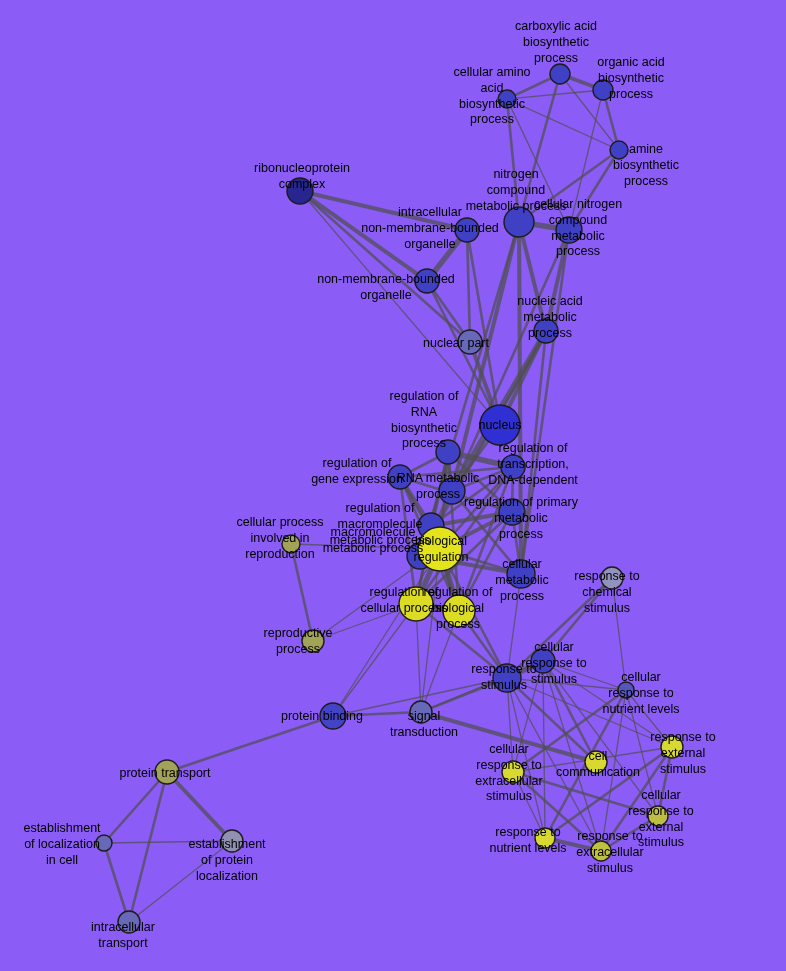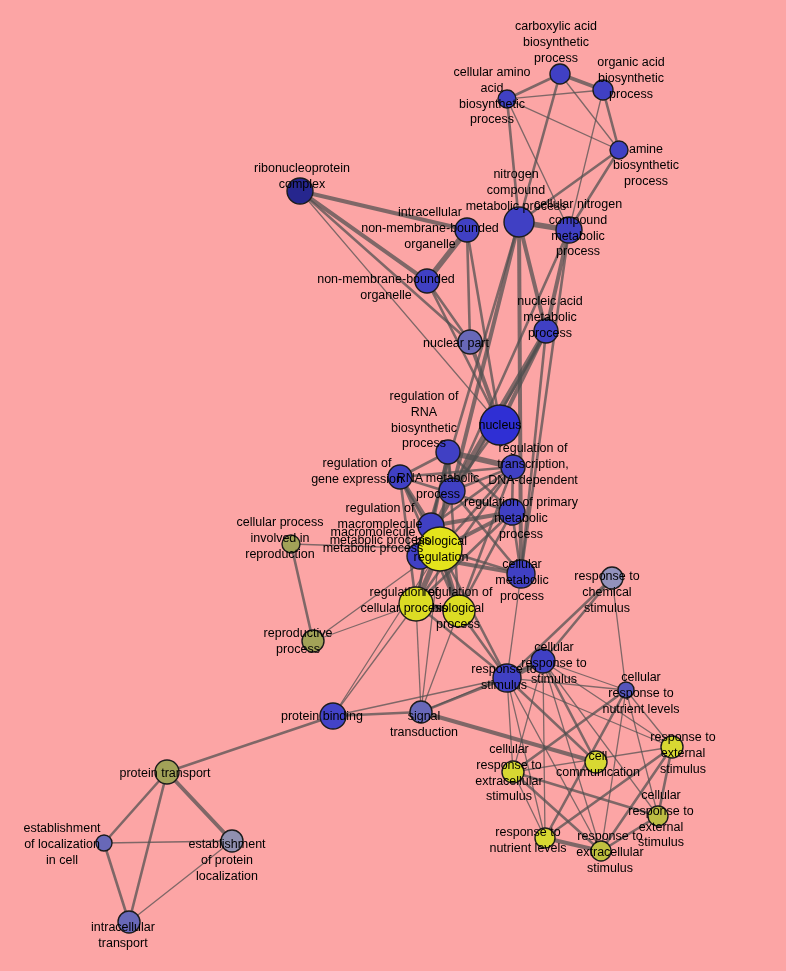--- a/index.html
+++ b/index.html
@@ -4,21 +4,21 @@
 <style>
   html, body {
     margin: 0;
     padding: 0;
     background: #ffffff;
   }
   #stage {
     position: relative;
     width: 786px;
     height: 971px;
-    background: #fca5a5;
+    background: #8b5cf6;
     overflow: hidden;
     font-family: "Liberation Sans", sans-serif;
   }
   svg {
     display: block;
     width: 786px;
     height: 971px;
   }
   .edge {
     stroke-linecap: round;

